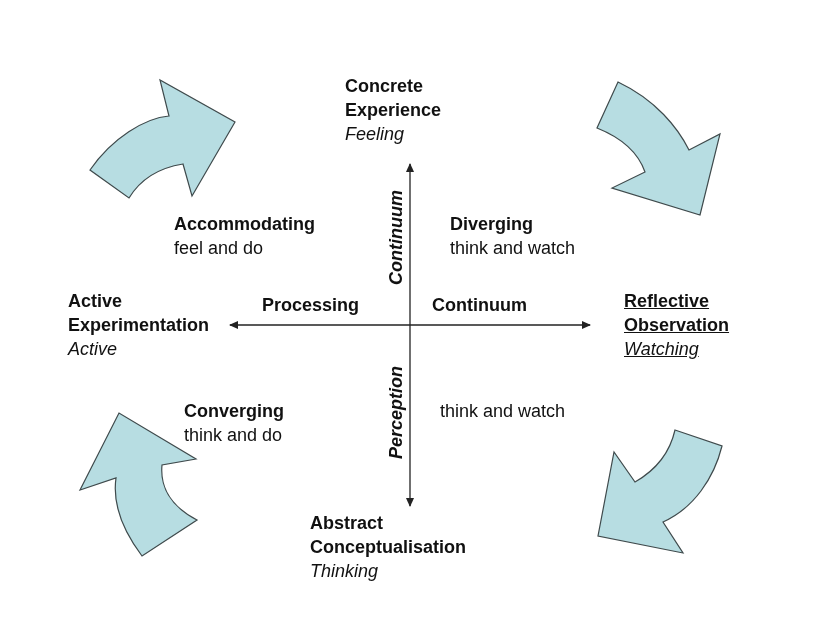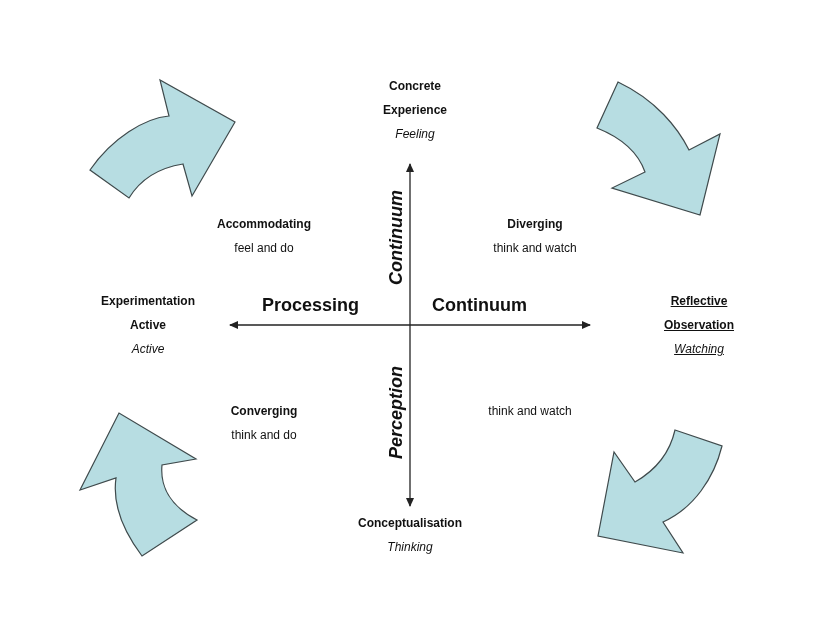--- a/index.html
+++ b/index.html
@@ -1,19 +1,19 @@
 <!DOCTYPE html>
 <html><head>
 <meta charset="utf-8">
 <style>
   html, body { margin: 0; padding: 0; background: #ffffff; }
   body { width: 828px; height: 620px; position: relative; overflow: hidden;
          font-family: "Liberation Sans", sans-serif; color: #111; }
   #canvas { position: absolute; left: 0; top: 0; }
-  .lbl { position: absolute; text-align: center; font-size: 12px; line-height: 24px; white-space: nowrap; }
+  .lbl { position: absolute; text-align: left; font-size: 18px; line-height: 24px; white-space: nowrap; }
   .lbl .b { font-weight: bold; display: block; }
   .lbl .i { font-style: italic; display: block; }
   .lbl .n { display: block; }
   .axis-lbl { position: absolute; font-weight: bold; font-size: 18px; white-space: nowrap; }
   .vert { transform-origin: center center; transform: rotate(-90deg); font-style: italic; }
 </style>
 </head>
 <body>
 
 <svg id="canvas" width="828" height="620" viewBox="0 0 828 620">
@@ -33,30 +33,31 @@
   <path class="carrow" d="M675,430 L722,446 C714,478 694,508 663,522 L683,553 L598,536 L614,452 L635,482 C656,470 670,452 675,430 Z" fill="#b7dde2" stroke="#3f4a4c" stroke-width="1.2" stroke-linejoin="miter"></path>
   <path class="carrow" d="M142,556 C124,532 112,506 116,478 L80,490 L119,413 L196,459 L162,465 C160,486 170,506 197,520 Z" fill="#b7dde2" stroke="#3f4a4c" stroke-width="1.2" stroke-linejoin="miter"></path>
 </svg>
 
 <div class="lbl" style="left:345px; top:74px; width:140px;">
   <span class="b">Concrete</span>
   <span class="b">Experience</span>
   <span class="i">Feeling</span>
 </div>
 <div class="lbl" style="left:68px; top:289px; width:160px;">
+  <span class="b">Active</span>
   <span class="b">Experimentation</span>
-  <span class="b">Active</span>
   <span class="i">Active</span>
 </div>
 <div class="lbl" style="left:624px; top:289px; width:150px;text-decoration:underline;">
   <span class="b">Reflective</span>
   <span class="b">Observation</span>
   <span class="i">Watching</span>
 </div>
 <div class="lbl" style="left:310px; top:511px; width:200px;">
+  <span class="b">Abstract</span>
   <span class="b">Conceptualisation</span>
   <span class="i">Thinking</span>
 </div>
 
 <div class="lbl" style="left:174px; top:212px; width:180px;">
   <span class="b">Accommodating</span>
   <span class="n">feel and do</span>
 </div>
 <div class="lbl" style="left:450px; top:212px; width:170px;">
   <span class="b">Diverging</span>

